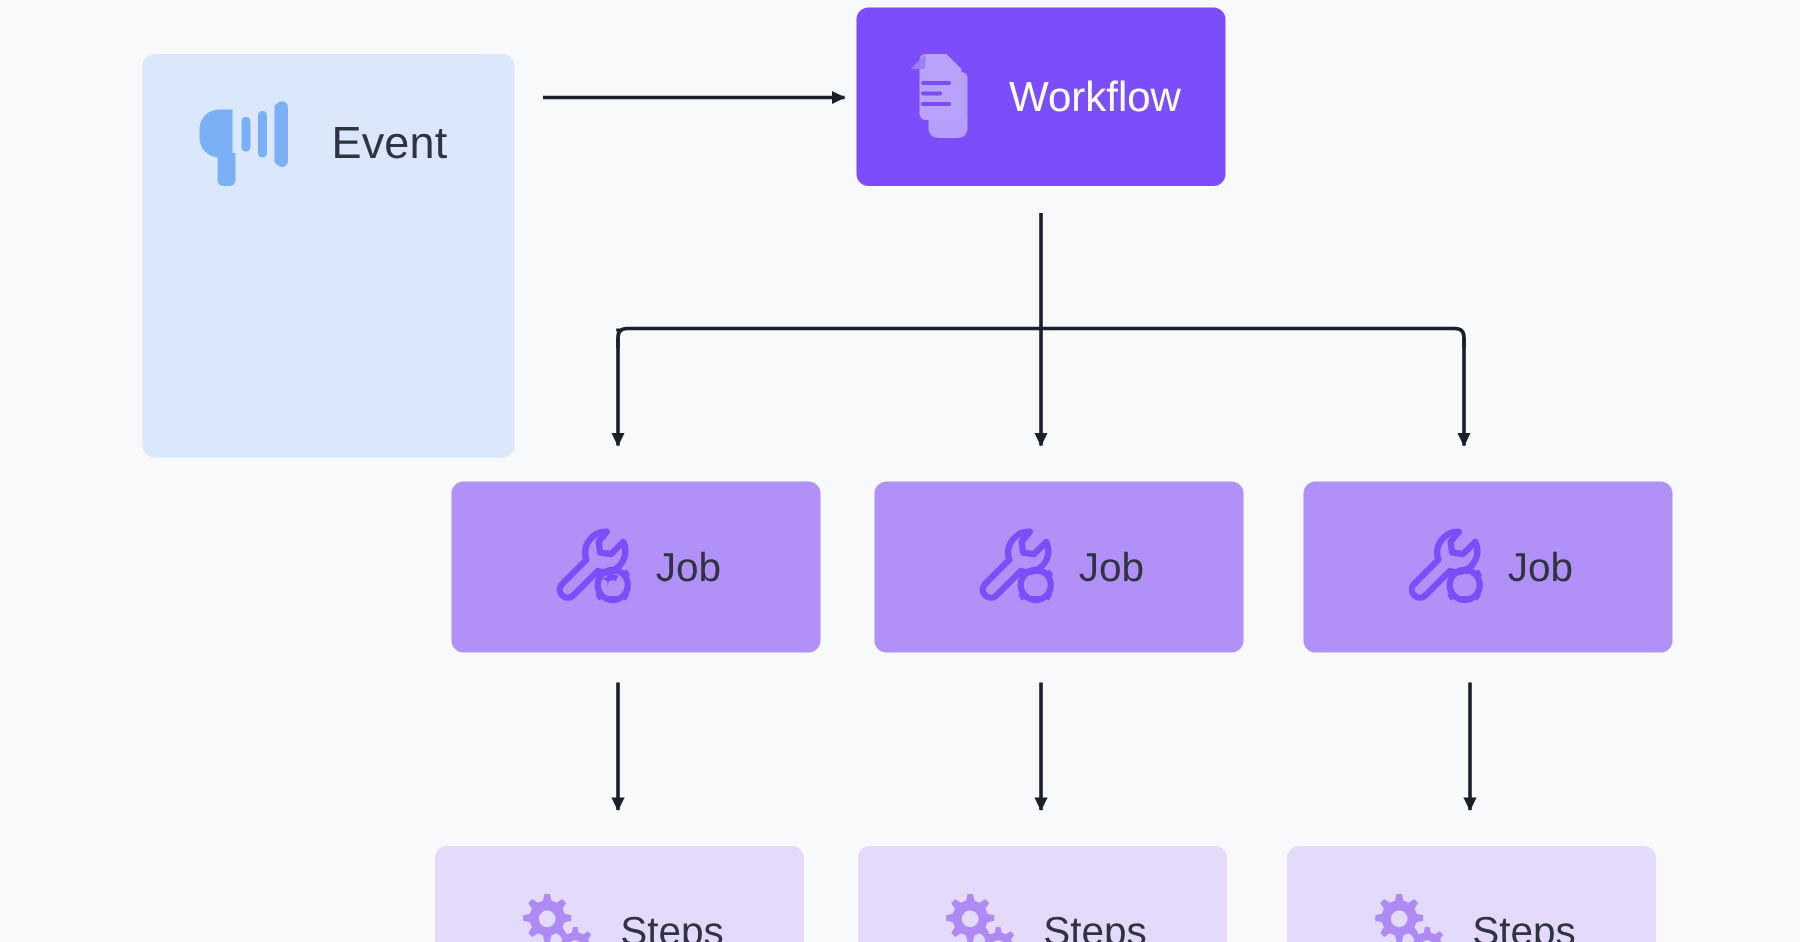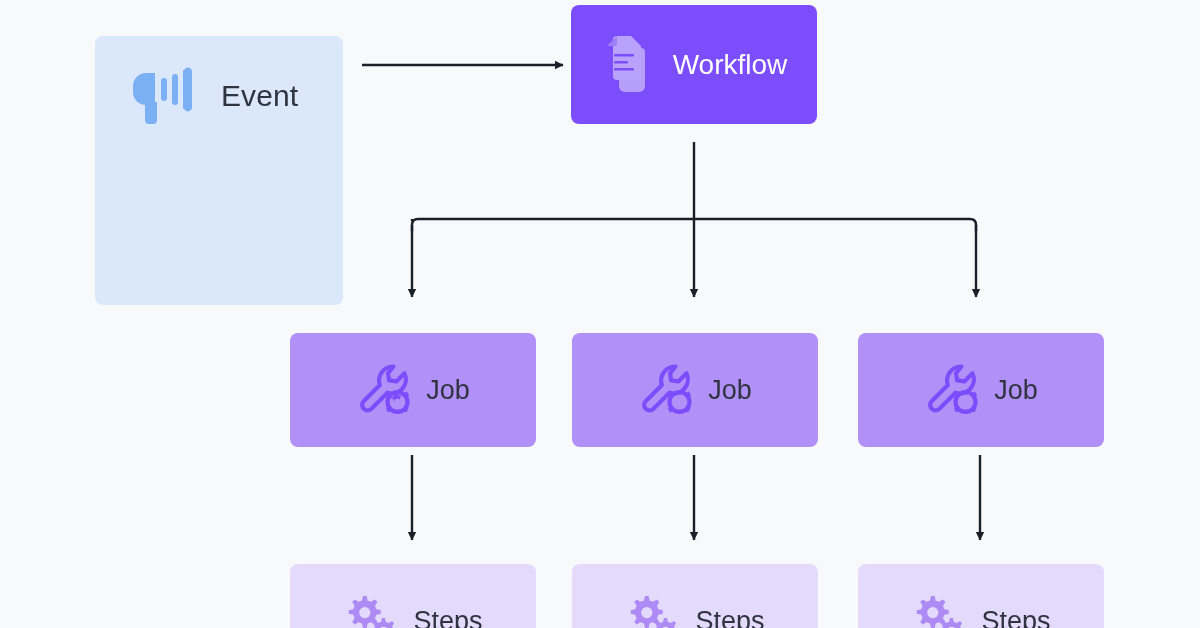--- a/index.html
+++ b/index.html
@@ -97,29 +97,30 @@
   .workflow-label {
     font-size: 28px;
     color: #ffffff;
     font-weight: 400;
     white-space: nowrap;
   }
 
   
   .job-node {
     position: absolute;
-    top: 333px;
+    top: 321px;
     width: 246px;
     height: 114px;
     background: #b190f8;
     border-radius: 8px;
     display: flex;
     align-items: center;
     justify-content: center;
     gap: 14px;
+    margin-left: 11px;
   }
   .job-node.col-1 { left: 290px; }
   .job-node.col-2 { left: 572px; }
   .job-node.col-3 { left: 858px; }
   .job-icon { width: 56px; height: 56px; display: block; }
   .job-label {
     font-size: 27px;
     color: #2f3440;
     font-weight: 400;
     white-space: nowrap;

